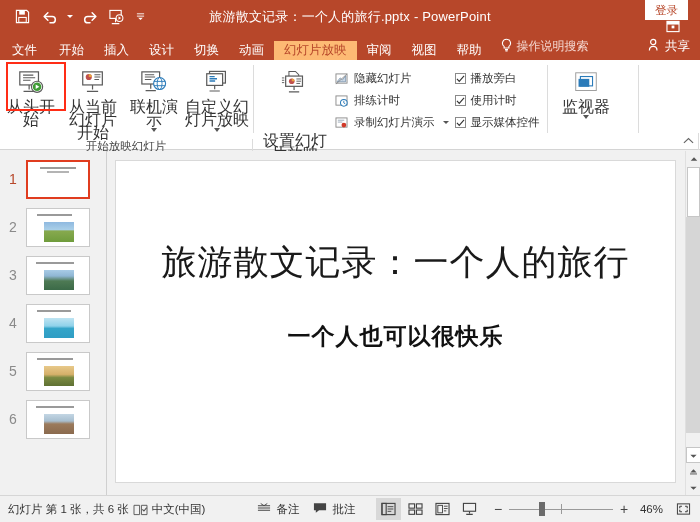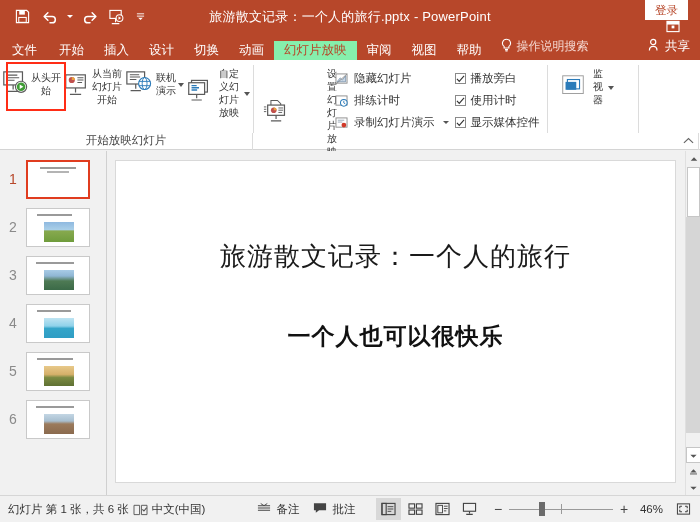--- a/index.html
+++ b/index.html
@@ -56,21 +56,21 @@
   
   .tabbar {
     position: absolute; top: 33px; left: 0; width: 700px; height: 27px;
     background: #b7472a; display: flex; align-items: stretch;
   }
   .tab {
     display: flex; align-items: center; padding: 0 10px;
     color: #ffffff; font-size: 12.5px; white-space: nowrap; margin-top: 8px;
   }
   .tab.file { padding: 0 12px; }
-  .tab.active { background: #86efac; color: #b7472a; }
+  .tab.active { background: #fdba74; color: #b7472a; }
   .tell-me {
     display: flex; align-items: center; gap: 4px; padding-left: 8px;
     color: #f4d7d0; font-size: 12px;
   }
   .tell-me .bulb { color: #ffffff; }
   .share {
     position: absolute; right: 10px; top: 0; height: 27px;
     display: flex; align-items: center; gap: 3px; color: #ffffff; font-size: 12.5px;
   }
 
@@ -81,22 +81,22 @@
     display: flex;
   }
   .rgroup { position: relative; height: 90px; display: flex; flex-direction: column; }
   .rgroup-body { flex: 1; display: flex; align-items: flex-start; padding-top: 3px; }
   .rgroup-label {
     height: 17px; line-height: 15px; text-align: center; font-size: 11.5px; color: #444;
     border-right: 1px solid #dcdcdc;
   }
 
   .bigbtn {
-    width: 58px; display: flex; flex-direction: row; align-items: center;
-    font-size: 10px; color: #333; text-align: center; line-height: 13px;
+    width: 58px; display: flex; flex-direction: column; align-items: center;
+    font-size: 16px; color: #333; text-align: center; line-height: 13px;
     padding-top: 4px;
   }
   .bigbtn .ico { height: 33px; display: flex; align-items: center; justify-content: center; }
   .bigbtn .lbl { padding: 0 1px; }
   .bigbtn .dcaret {
     width: 0; height: 0; border-left: 3.5px solid transparent; border-right: 3.5px solid transparent;
     border-top: 4px solid #555; margin-top: 2px;
   }
 
   .highlight-box {
@@ -147,21 +147,21 @@
   .slidearea {
     position: absolute; left: 108px; top: 151px; right: 15px; bottom: 27px;
     background: #f1f1f1;
   }
   .slide {
     position: absolute; left: 7px; top: 9px; width: 561px; height: 323px;
     background: #ffffff; border: 1px solid #d9d9d9;
   }
   .slide-title {
     position: absolute; left: 0; right: 0; top: 78px; text-align: center;
-    font-size: 26px; color: #1a1a1a; letter-spacing: 1px;
+    font-size: 35px; color: #1a1a1a; letter-spacing: 1px;
     font-family: "DejaVu Sans", "Liberation Sans", sans-serif;
   }
   .slide-sub {
     position: absolute; left: 0; right: 0; top: 160px; text-align: center;
     font-size: 23px; color: #111; font-weight: bold; letter-spacing: 1px;
     font-family: "DejaVu Sans", "Liberation Sans", sans-serif;
   }
 
   
   .vscroll {

